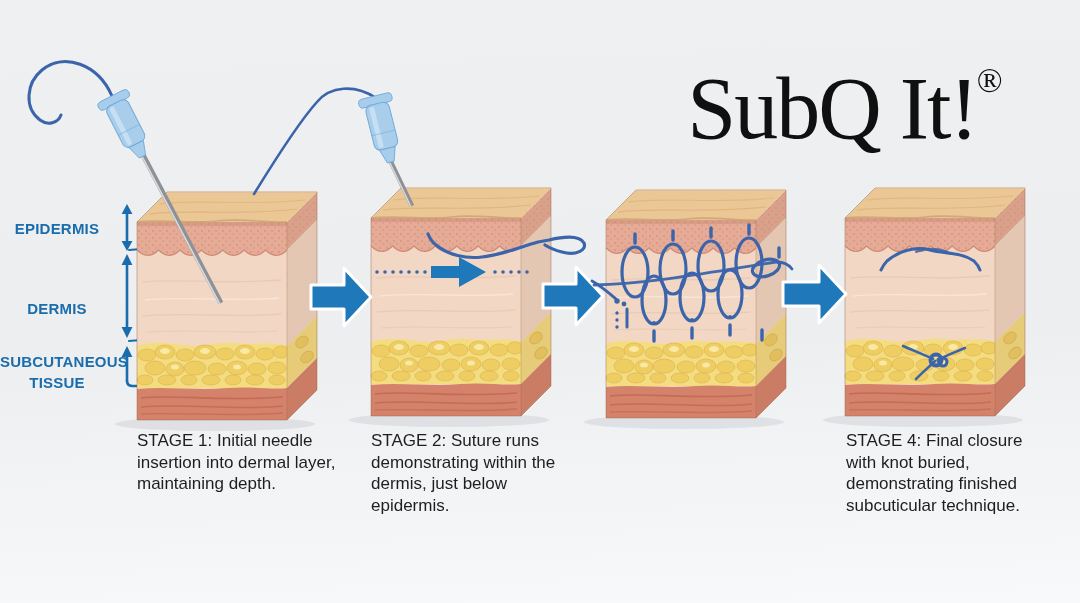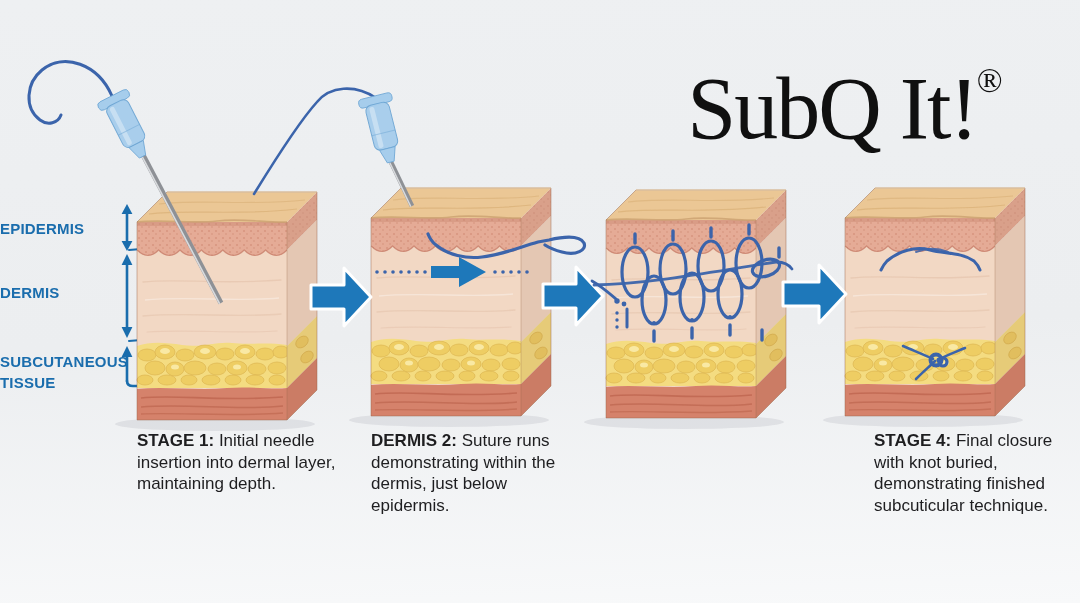--- a/index.html
+++ b/index.html
@@ -3,31 +3,31 @@
 <meta charset="utf-8">
 <style>
   html,body{margin:0;padding:0;background:#dfe2e5;}
   #canvas{position:relative;width:1080px;height:603px;overflow:hidden;
     background:linear-gradient(178deg,var(--bg-top,#eef0f2) 0%,#eceef0 55%,var(--bg-bottom,#f8f9fa) 100%);
     font-family:"Liberation Sans",sans-serif;}
   .logo{position:absolute;left:635px;top:34px;width:420px;text-align:center;
     font-family:"Liberation Serif",serif;font-size:88px;line-height:1.1;
     color:var(--logo-text,#101010);letter-spacing:-2px;white-space:nowrap;margin-top:27px;}
   .logo .reg{font-size:34px;vertical-align:46px;letter-spacing:0;}
-  .layer-label{position:absolute;left:0;width:114px;text-align:left;
+  .layer-label{position:absolute;left:0;width:114px;text-align:center;
     color:var(--label-blue,#1a6dad);font-weight:bold;font-size:15px;line-height:21px;letter-spacing:.2px;}
   #lbl-epidermis{top:218px;}
-  #lbl-dermis{top:282px;}
+  #lbl-dermis{top:298px;}
   #lbl-subq{top:351px;}
   .caption{position:absolute;top:430px;font-size:17px;line-height:21.5px;color:var(--caption-text,#1e1e20);}
-  .caption .cap-label{font-weight:bold;margin-right:.28em;}
+  .caption .cap-label{font-weight:normal;margin-right:.28em;}
   .cap1{left:137px;width:205px;}
   .cap2{left:371px;width:215px;}
   .cap3{left:607px;width:190px;}
-  .cap4{left:846px;width:192px;margin-left:28px;}
+  .cap4{left:846px;width:192px;}
   #fig{position:absolute;left:0;top:0;}
   
   .f-top{fill:var(--skin-top,#ebc795);}
   .f-epi{fill:var(--epidermis-pink,#e5ab96);}
   .f-derm{fill:var(--dermis-peach,#f2d8c4);}
   .f-fat{fill:var(--fat-yellow,#f4dc81);}
   .f-lob{fill:var(--fat-lobule,#eecd63);stroke:#dcb651;stroke-width:.7;}
   .f-hilob{fill:#f9e9a4;}
   .f-mus{fill:var(--muscle-red,#d5826b);}
   .st-mus{stroke:var(--muscle-streak,#b45a43);fill:none;}
@@ -246,16 +246,16 @@
         <path d="M965,348 C953,353 945,356 940,359" class="sut" stroke-width="2.6"></path>
         <path d="M916,379 C924,371 930,366 935,361" class="sut" stroke-width="2.6"></path>
         <circle cx="936" cy="360" r="5.5" class="sut" stroke-width="4"></circle>
         <circle cx="943" cy="362" r="4" class="sut" stroke-width="3.2"></circle>
         <circle cx="939" cy="360" r="2.6" class="sutf"></circle>
       </g>
     </g>
   </svg>
 
   <div class="caption cap1"><span class="cap-label">STAGE 1:</span><span>Initial needle insertion into dermal layer, maintaining depth.</span></div>
-  <div class="caption cap2"><span class="cap-label">DERMIS 2:</span><span>Suture runs demonstrating within the dermis, just below epidermis.</span></div>
+  <div class="caption cap2"><span class="cap-label">STAGE 2:</span><span>Suture runs demonstrating within the dermis, just below epidermis.</span></div>
   <div class="caption cap4"><span class="cap-label">STAGE 4:</span><span>Final closure with knot buried, demonstrating finished subcuticular technique.</span></div>
 
 </div>
 
 </body></html>

